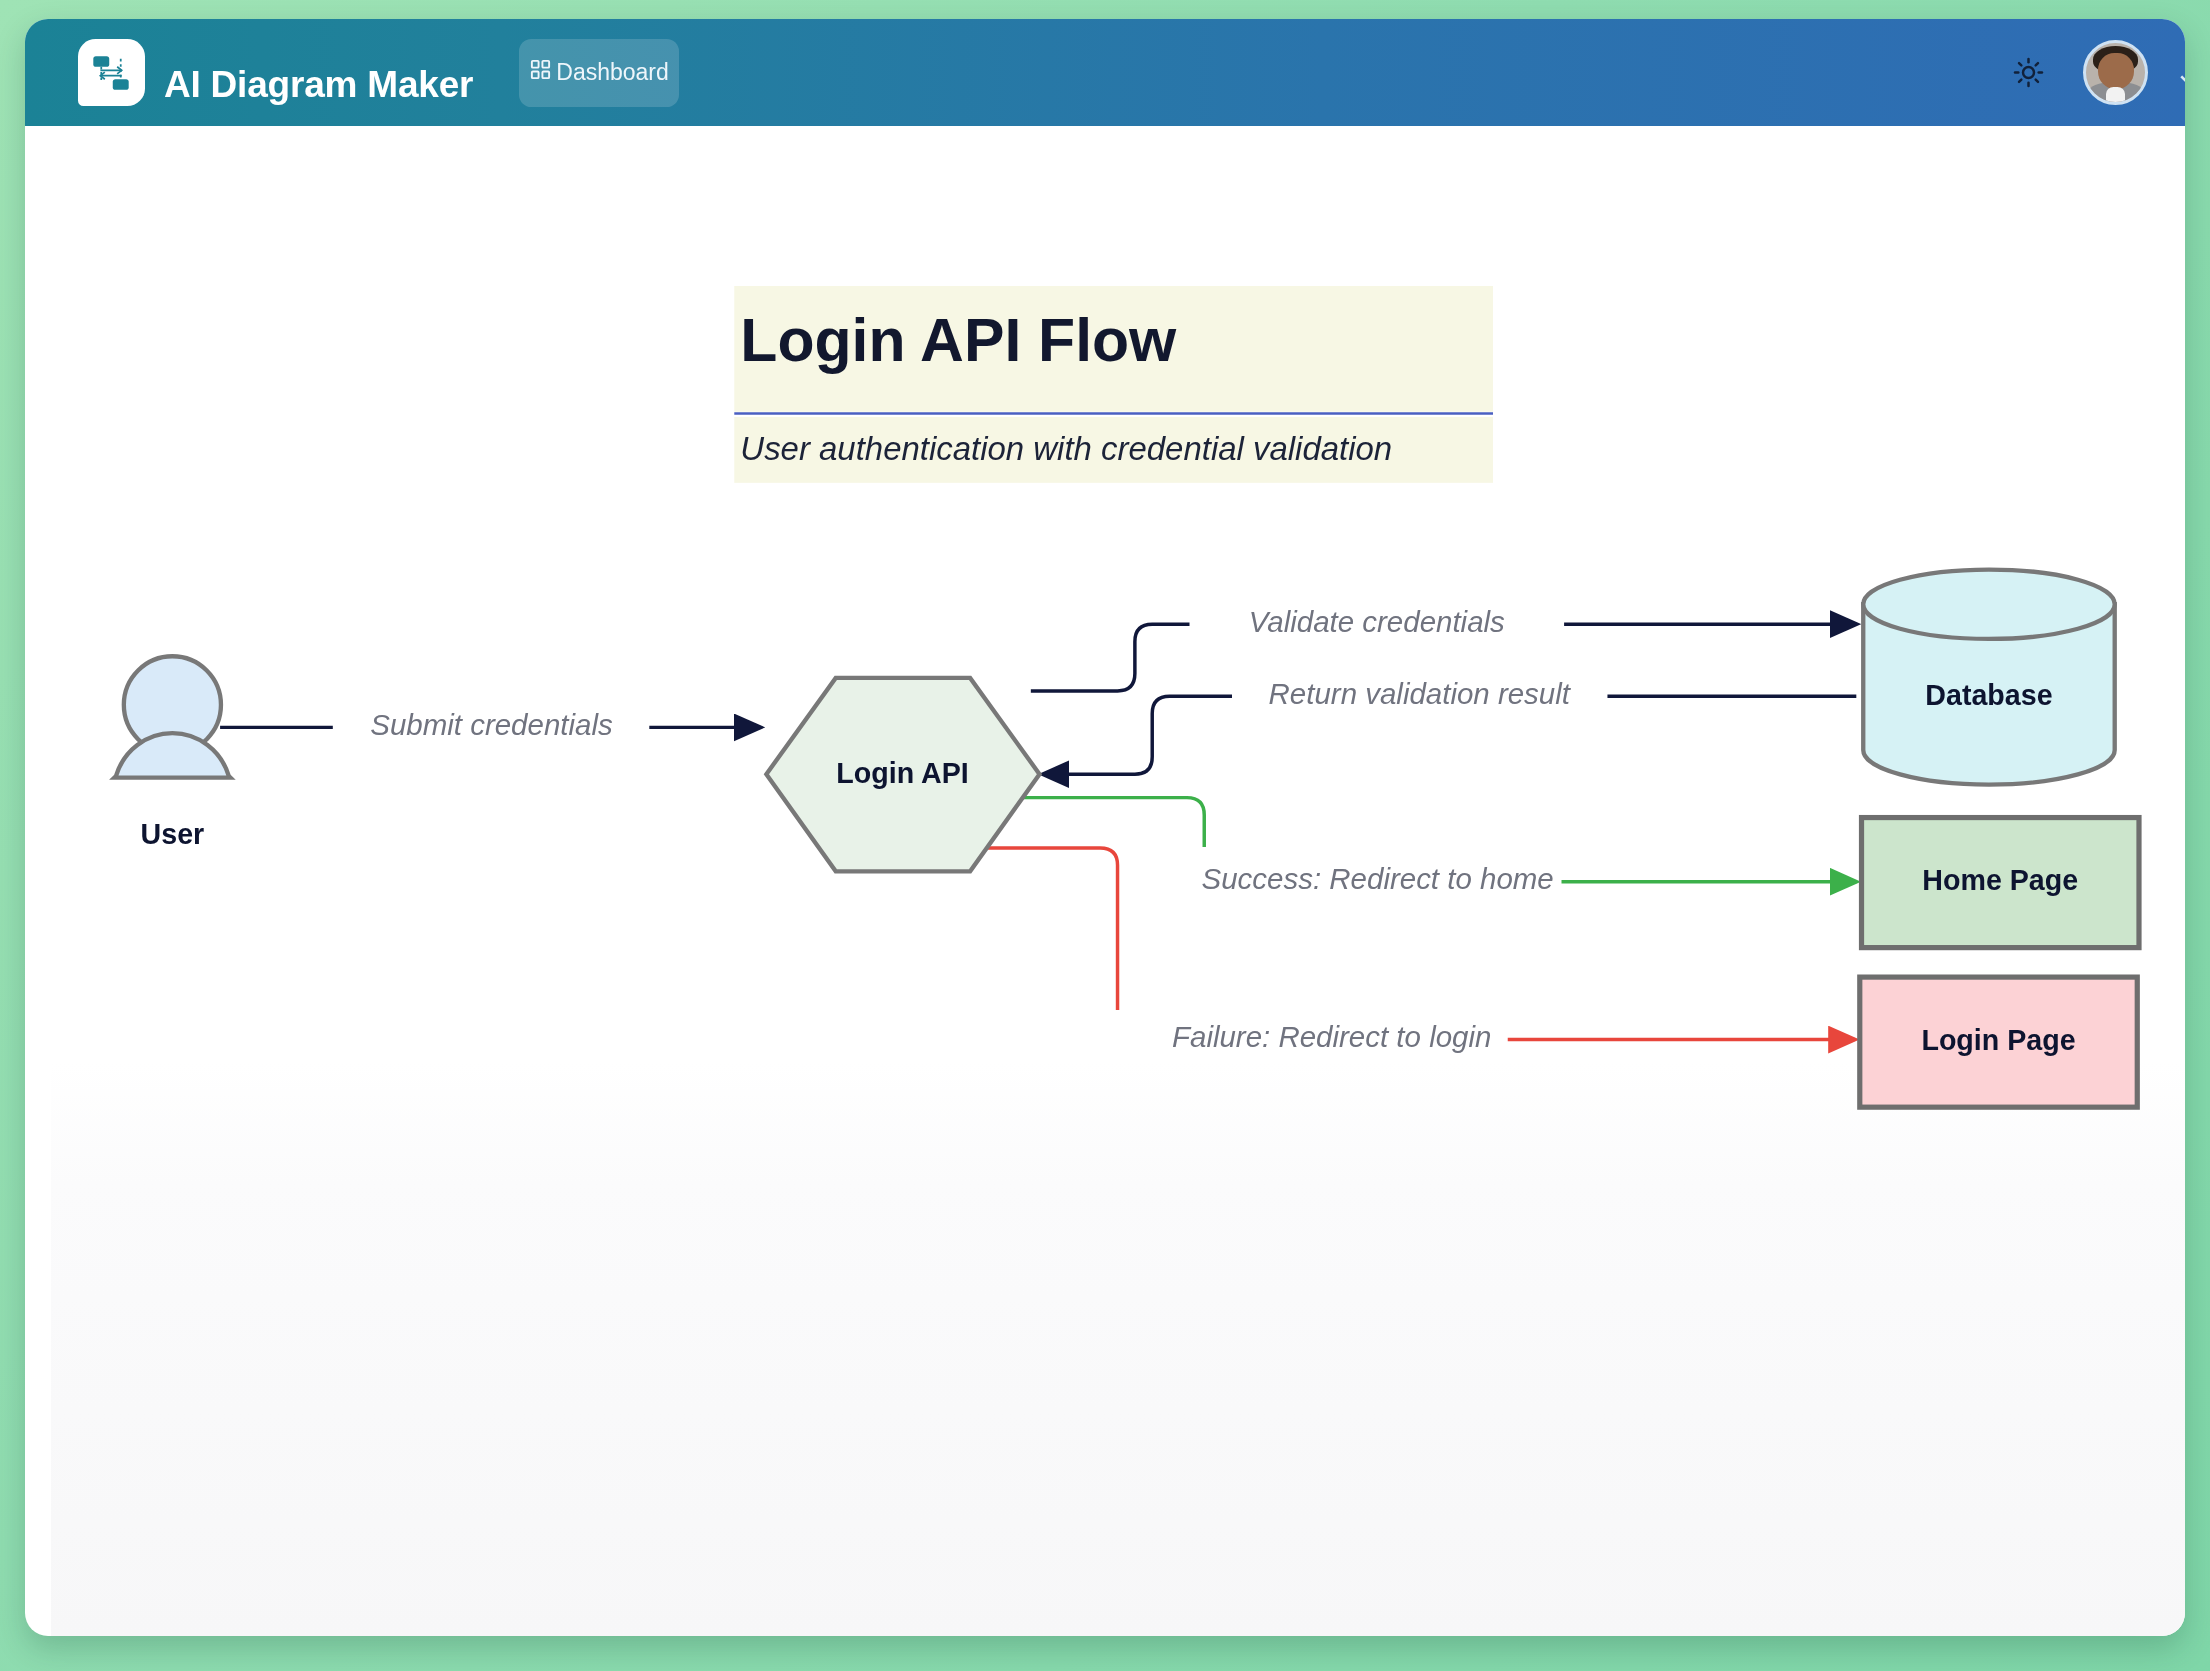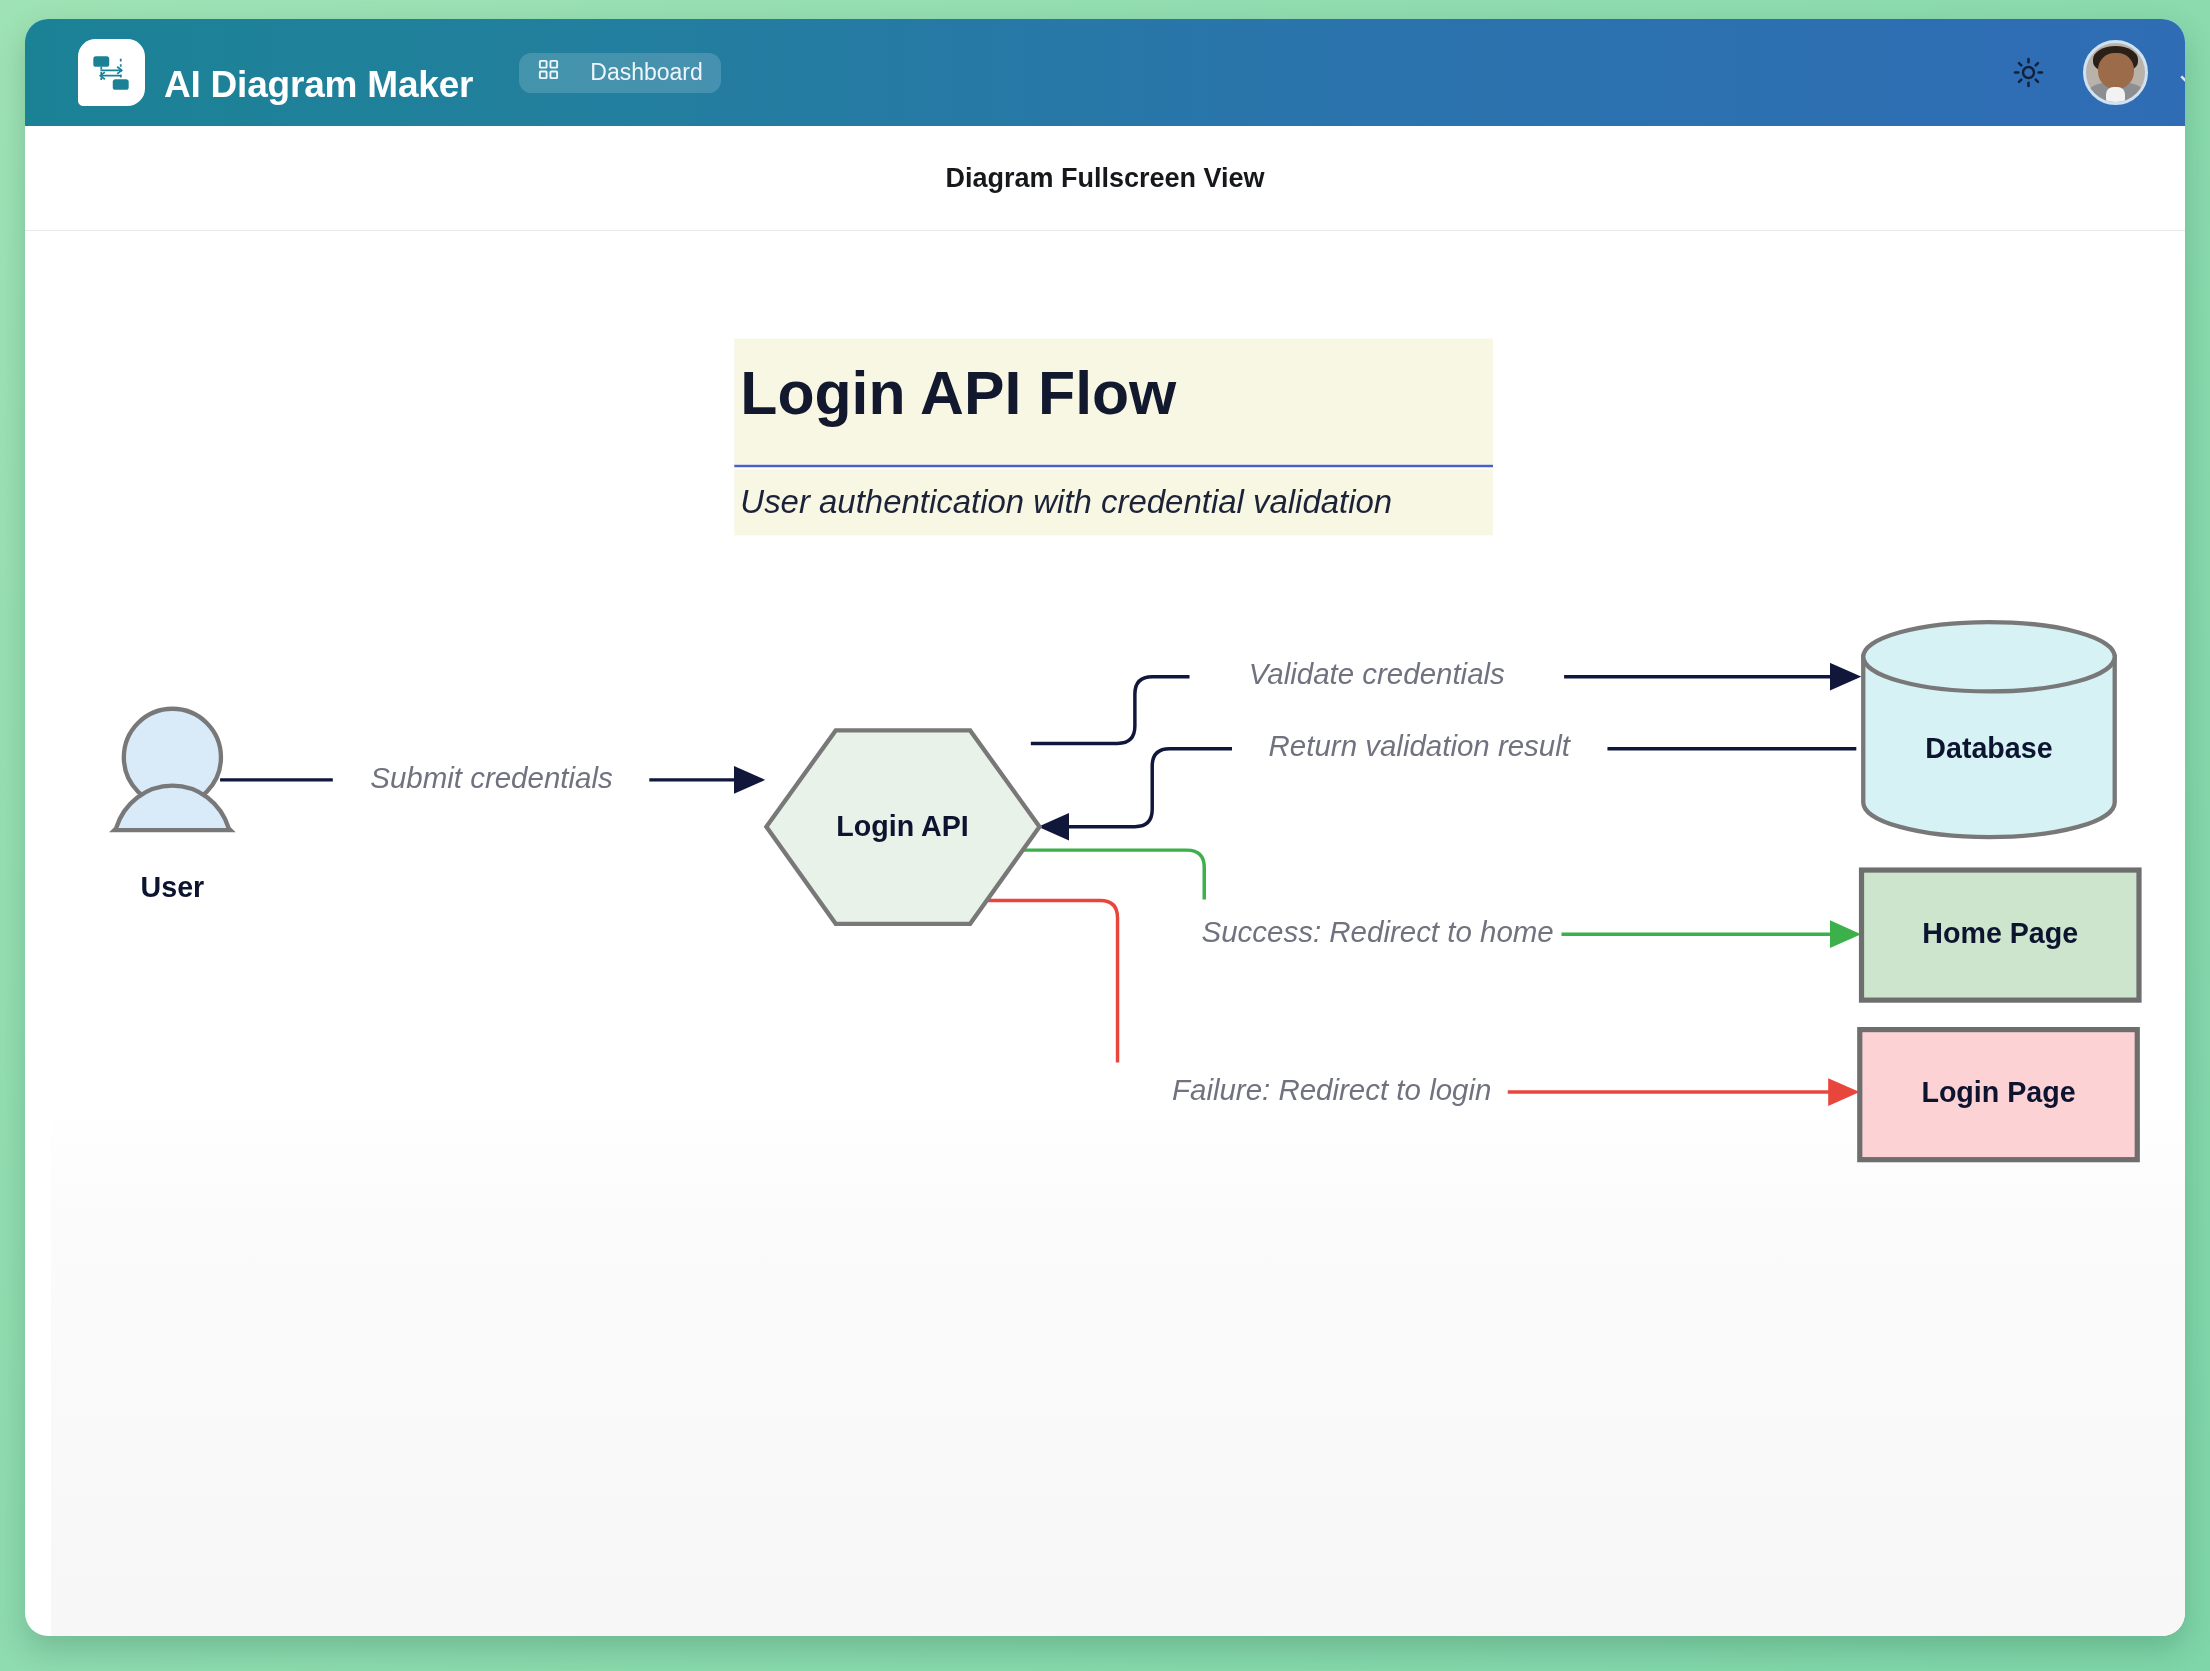--- a/index.html
+++ b/index.html
@@ -63,25 +63,25 @@
     font-weight: bold;
     letter-spacing: -0.2px;
     white-space: nowrap;
   }
 
   #nav-dashboard {
     margin-left: 46px;
     background: rgba(255,255,255,0.16);
     border: none;
     border-radius: 12.3px;
-    height: 40px;
-    padding: 0 18px;
-    display: flex;
-    align-items: center;
-    gap: 30px;
+    height: 68px;
+    padding: 0 10px;
+    display: flex;
+    align-items: center;
+    gap: 4px;
     color: #eef6fb;
     font-size: 23px;
     font-family: "Liberation Sans", sans-serif;
     cursor: pointer;
   }
 
   .header-right {
     margin-left: auto;
     display: flex;
     align-items: center;
@@ -257,23 +257,20 @@
         <div class="face-shirt"></div>
         <div class="face-hair"></div>
         <div class="face-skin"></div>
         <div class="face-collar"></div>
       </div>
     </div>
 
     <span id="header-chevron">⌄</span>
   </div>
 
-  <div id="view-titlebar">
-    <span id="view-title">Diagram Fullscreen View</span>
-  </div>
 
   <div id="diagram-canvas">
     <svg id="diagram-svg" viewBox="0 0 2462 1502" preserveAspectRatio="xMidYMid meet">
 
       <defs>
         <marker id="arrow-navy" markerWidth="9" markerHeight="9" refX="7.6" refY="4" orient="auto">
           <path d="M0,0 L9,4 L0,8 z" fill="#10173a"></path>
         </marker>
         <marker id="arrow-green" markerWidth="9" markerHeight="9" refX="7.6" refY="4" orient="auto">
           <path d="M0,0 L9,4 L0,8 z" fill="#3cb04a"></path>

